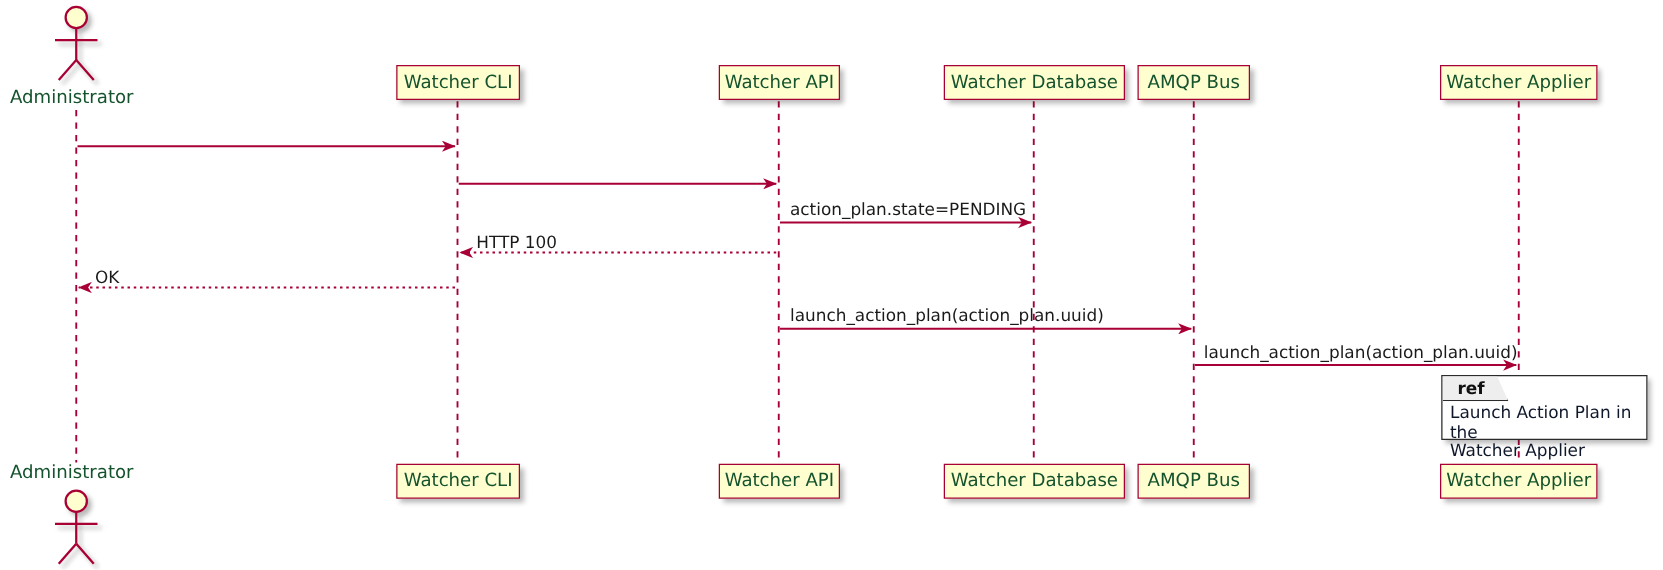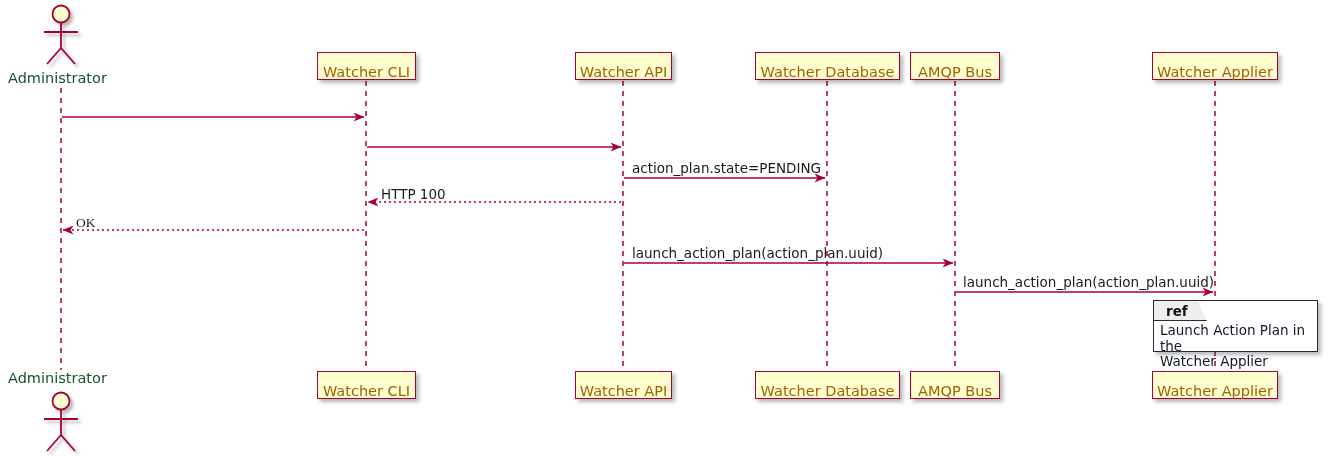--- a/index.html
+++ b/index.html
@@ -23,25 +23,25 @@
     width: 1330px;
     height: 456px;
   }
 
   
   .participant {
     position: absolute;
     box-sizing: border-box;
     background: #FEFECE;
     border: 1.5px solid #A80036;
-    color: #a16207;
+    color: #14532d;
     font-size: 14.5px;
     line-height: 1;
     display: flex;
-    align-items: flex-end;
+    align-items: center;
     justify-content: center;
     white-space: nowrap;
     box-shadow: 3px 3px 4px rgba(40,40,40,0.33);
     height: 28px;
     padding: 0 9px;
   }
 
   
   .actor-label {
     position: absolute;
@@ -187,21 +187,21 @@
   </div>
   <div class="participant" style="left:910px; top:371px; width:90px;">
     <span>AMQP Bus</span>
   </div>
   <div class="participant" style="left:1152px; top:371px; width:126px;">
     <span>Watcher Applier</span>
   </div>
 
   <div class="msg-label" style="left:632px; top:162px;">action_plan.state=PENDING</div>
   <div class="msg-label" style="left:381px; top:188px;">HTTP 100</div>
-  <div class="msg-label" style="left:76px; top:216px;font-family:Liberation Serif, serif;">OK</div>
+  <div class="msg-label" style="left:76px; top:216px;">OK</div>
   <div class="msg-label" style="left:632px; top:247px;">launch_action_plan(action_plan.uuid)</div>
   <div class="msg-label" style="left:963px; top:276px;">launch_action_plan(action_plan.uuid)</div>
 
   <div class="ref-box" style="left:1153px; top:300px; width:165px; height:52px;">
     <div class="ref-tab">
       <span>ref</span>
     </div>
     <div class="ref-text">Launch Action Plan in the
 Watcher Applier</div>
   </div>

